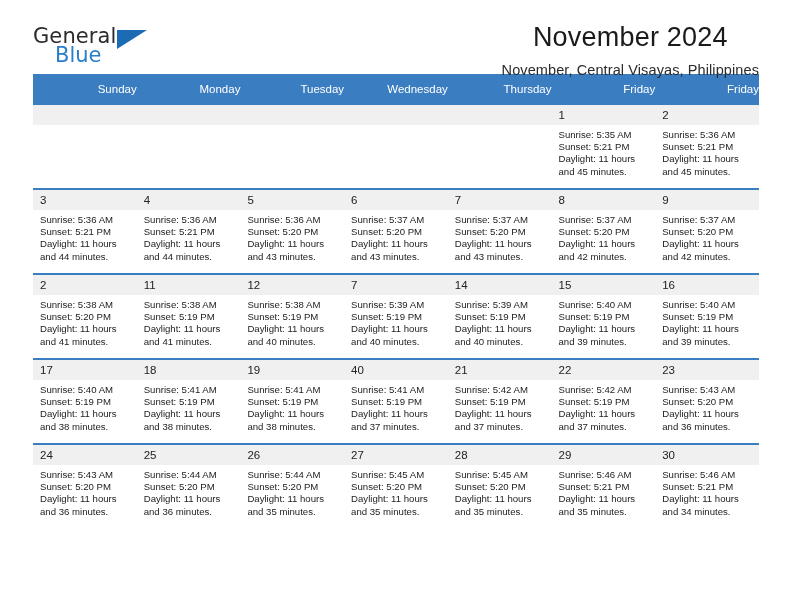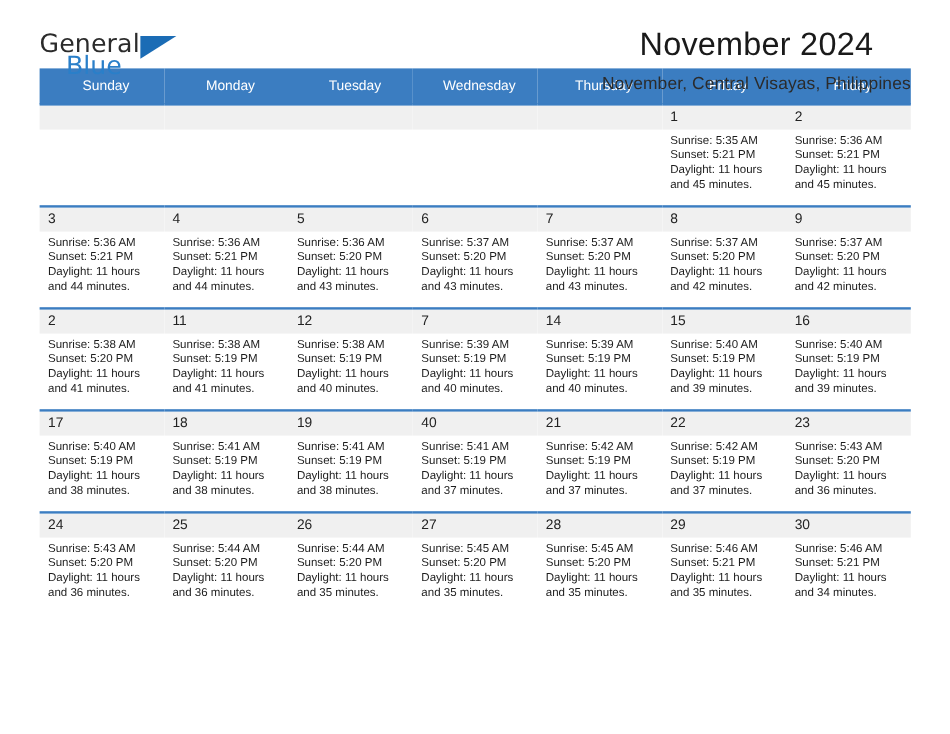--- a/index.html
+++ b/index.html
@@ -18,21 +18,21 @@
     position: relative;
     width: 792px;
     height: 612px;
     box-sizing: border-box;
     padding: 0 33px;
   }
 
   
   .topbar {
     position: relative;
-    height: 57px;
+    height: 74px;
     display: flex;
     align-items: flex-start;
     justify-content: space-between;
   }
   .logo {
     position: relative;
     margin-top: 26px;
     width: 120px;
     height: 46px;
     line-height: 1;
@@ -85,21 +85,21 @@
   .calendar {
     width: 726px;
     border-collapse: collapse;
     table-layout: fixed;
   }
   .calendar th {
     background: #3b7dc1;
     color: #ffffff;
     font-weight: normal;
     font-size: 11.5px;
-    text-align: center;
+    text-align: right;
     padding: 5px 0 5px 7px;
     height: 19px;
     border: none;
   }
   .calendar td {
     width: 103.7px;
     height: 83px;
     vertical-align: top;
     padding: 0;
     border-top: 2px solid #3b7dc1;

